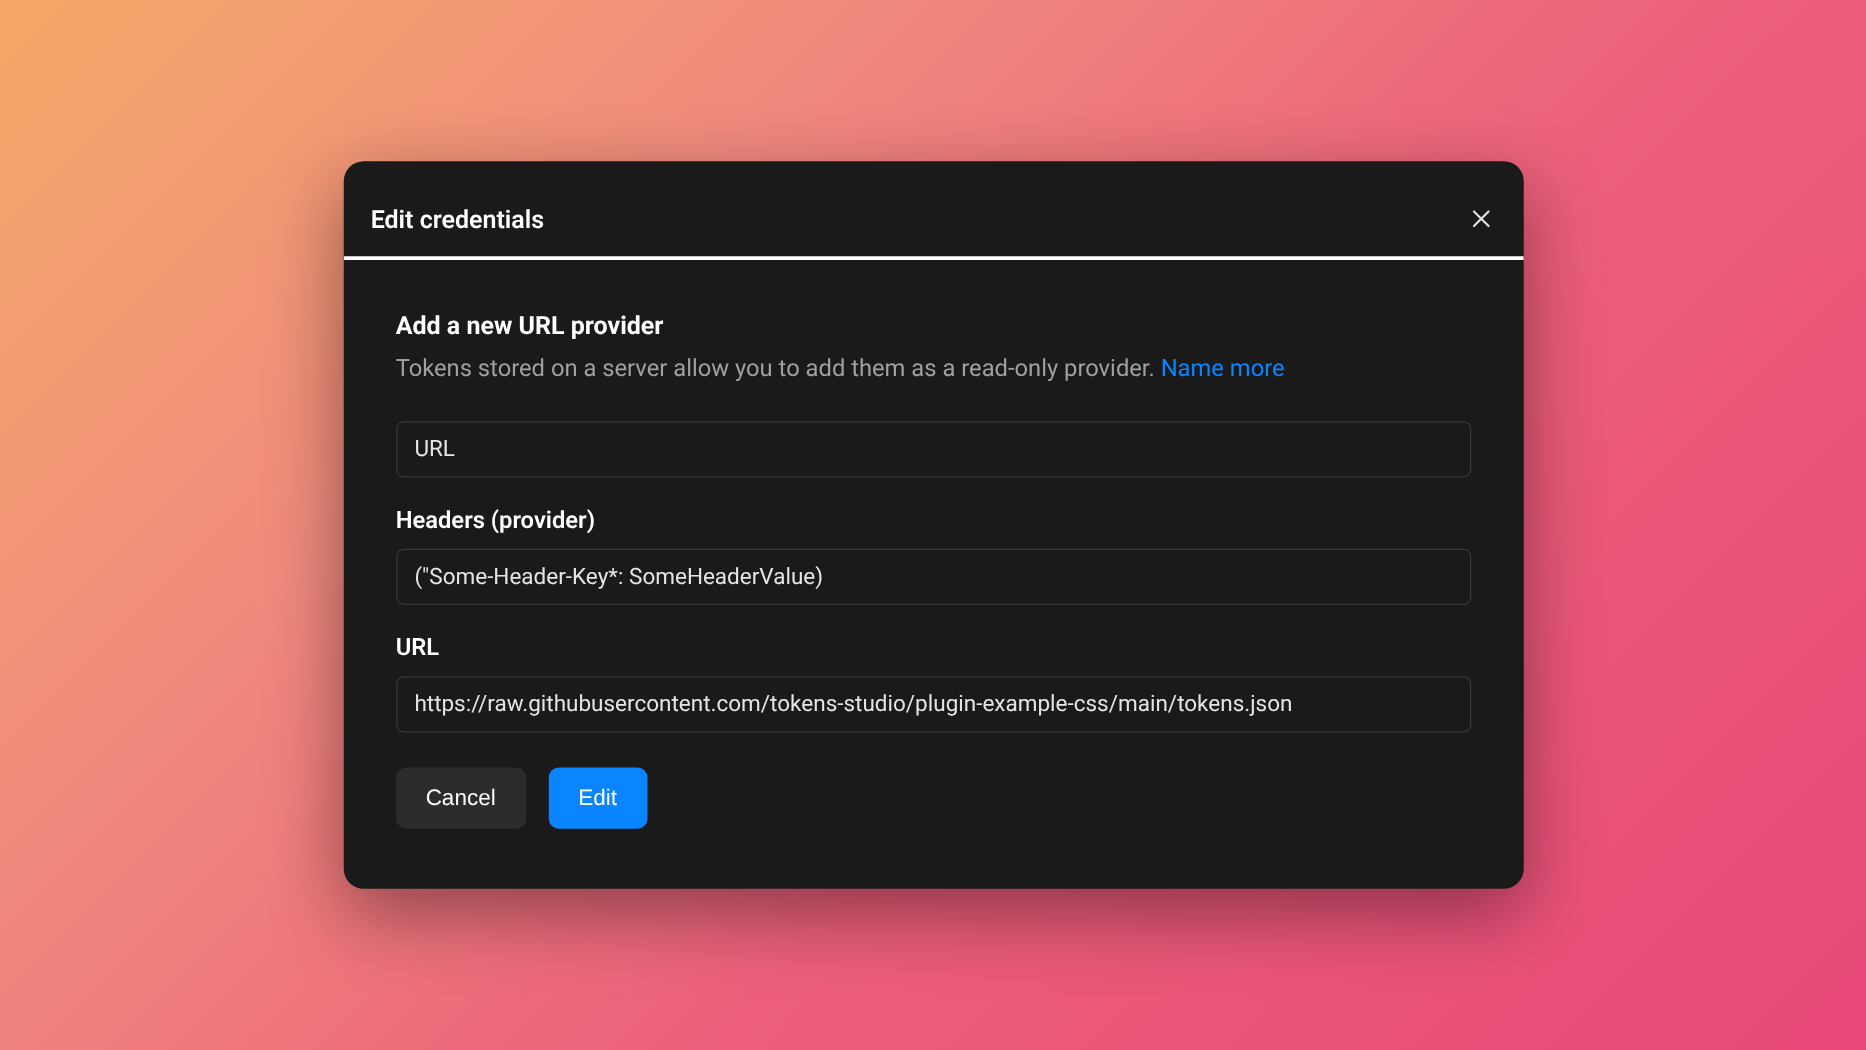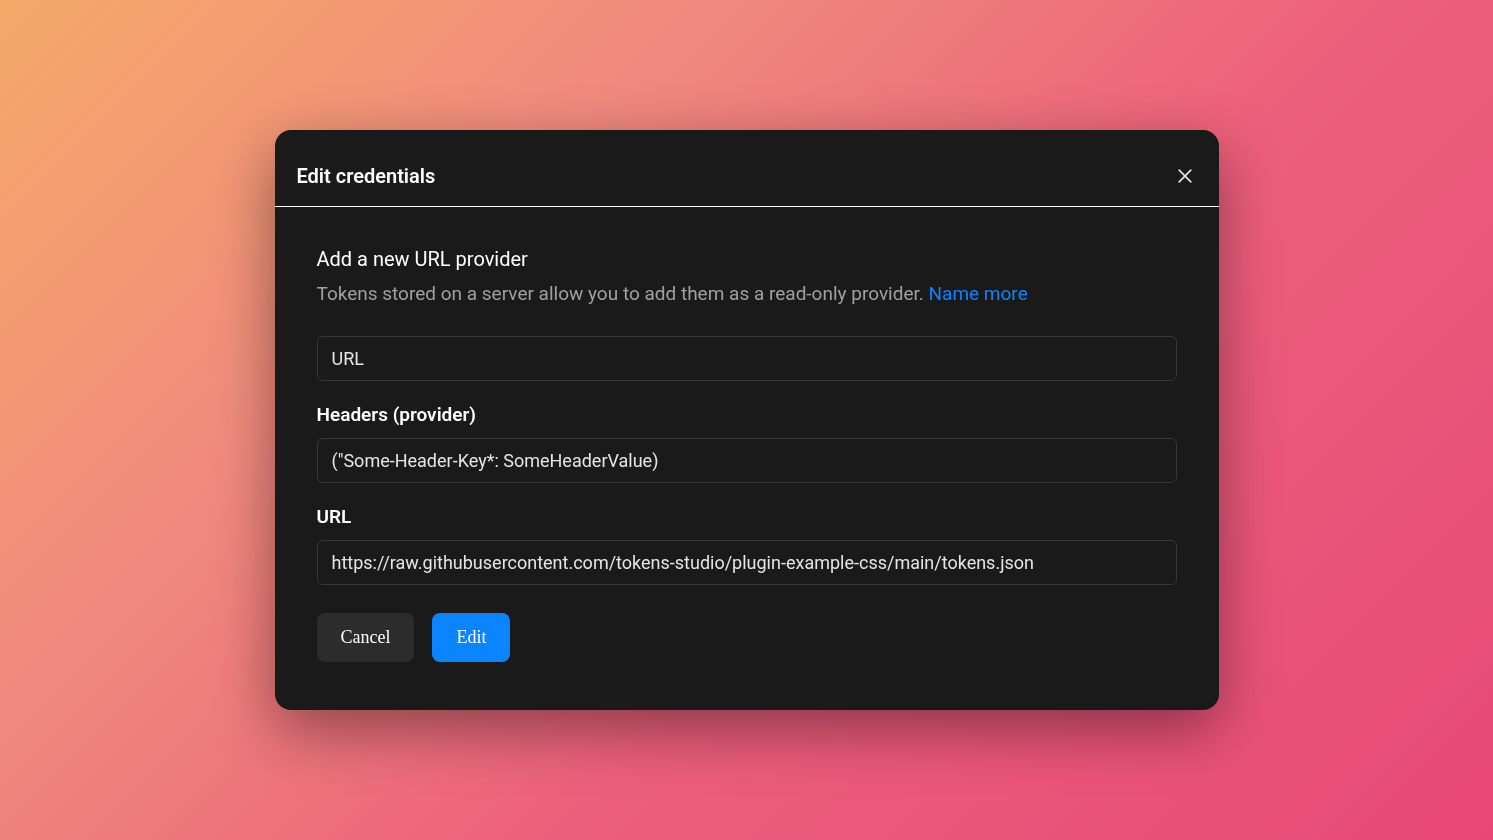--- a/index.html
+++ b/index.html
@@ -25,21 +25,21 @@
       border-radius: 16px;
       box-shadow: 0 20px 60px rgba(0,0,0,0.4);
       overflow: hidden;
     }
     
     .modal-header {
       display: flex;
       align-items: flex-end;
       justify-content: space-between;
       padding: 18px 22px 18px 22px;
-      border-bottom: 1px solid #ffffff;
+      border-bottom: 3px solid #ffffff;
       margin-top: 16px;
     }
     
     .modal-title {
       color: #ffffff;
       font-size: 20px;
       font-weight: 600;
     }
     
     .close-button {
@@ -59,21 +59,21 @@
       height: 20px;
     }
     
     .modal-body {
       padding: 40px 42px 48px 42px;
     }
     
     .section-title {
       color: #ffffff;
       font-size: 20px;
-      font-weight: 400;
+      font-weight: 700;
       margin-bottom: 10px;
     }
     
     .section-description {
       color: #a0a0a0;
       font-size: 19px;
       font-weight: 400;
       margin-bottom: 28px;
       line-height: 1.4;
     }
@@ -118,21 +118,21 @@
       margin-top: 28px;
     }
     
     .btn {
       padding: 14px 24px;
       border-radius: 8px;
       font-size: 18px;
       font-weight: 500;
       border: none;
       cursor: pointer;
-      font-family: Liberation Serif, serif;
+      font-family: Liberation Sans, sans-serif;
     }
     
     .btn-cancel {
       background: #2c2c2c;
       color: #ffffff;
     }
     
     .btn-save {
       background: #0a84ff;
       color: #ffffff;

